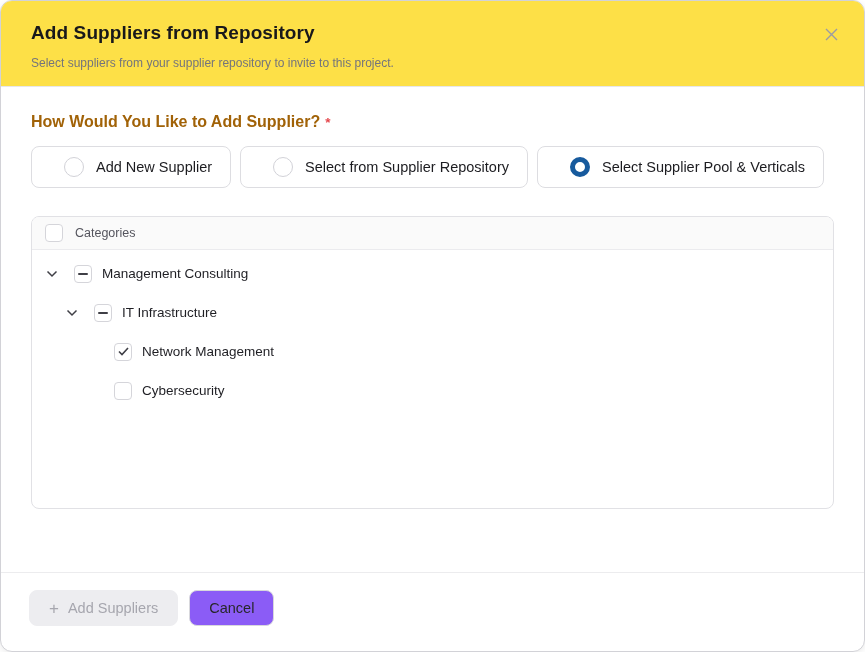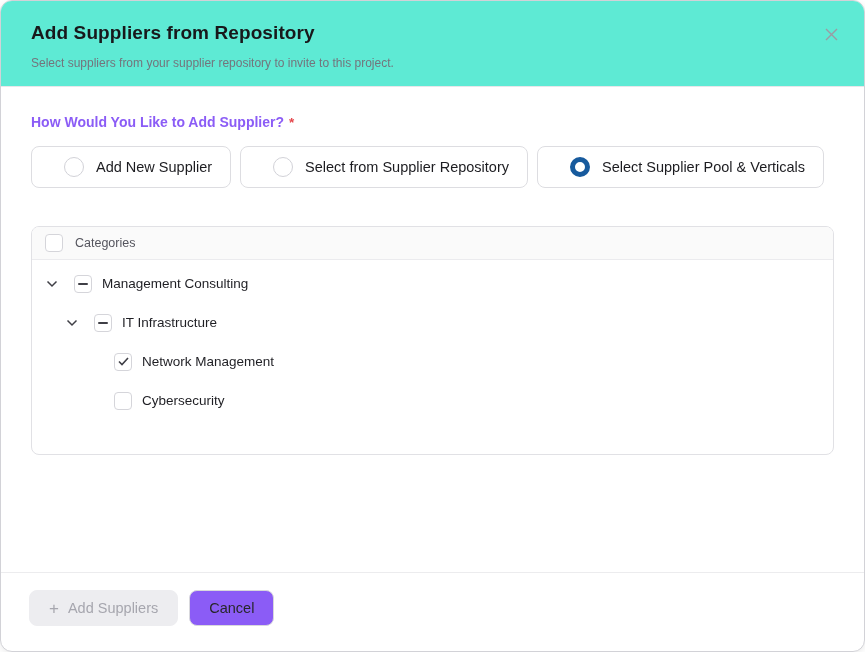--- a/index.html
+++ b/index.html
@@ -9,60 +9,60 @@
     border:1px solid #d2d2d7;
     border-radius:12px;
     background:#fff;
     overflow:hidden;
     display:flex; flex-direction:column;
     box-shadow:0 2px 6px rgba(0,0,0,0.08);
   }
   
   .modal-header {
     flex:0 0 86px;
-    background:#5eead4;
+    background:#fde047;
     border-bottom:1px solid #e7e7ea;
     padding:21px 30px 0 30px;
     position:relative;
   }
   .modal-title { font-size:19px; font-weight:700; color:#18181b; letter-spacing:0.1px; }
   .modal-subtitle { margin-top:12px; font-size:12px; color:#74747c; }
   .close-btn {
     position:absolute; top:22px; right:22px;
     width:22px; height:22px;
     display:flex; align-items:center; justify-content:center;
     cursor:pointer; background:none; border:none;
   }
   
   .modal-body { flex:1 1 auto; padding:26px 30px 0 30px; }
-  .question-label { font-size:14px; font-weight:700; color:#8b5cf6; }
+  .question-label { font-size:16px; font-weight:700; color:#a16207; }
   .required-star { color:#e5484d; font-weight:700; margin-left:5px; font-size:13.5px; }
   .options-row { display:flex; gap:9px; margin-top:15px; }
   .option-card {
     height:42px;
     display:flex; align-items:center; gap:12px;
     padding:0 18px 0 32px;
     background:#fff;
     border:1px solid #dddde1;
     border-radius:8px;
     cursor:pointer;
   }
   .radio {
     width:20px; height:20px; border-radius:50%;
     border:1.5px solid #d2d2d8; background:#fff; flex:0 0 20px;
   }
   .option-card[data-selected="true"] .radio { border:5.5px solid #175a9d; }
   .option-label { font-size:14.5px; color:#1c1c20; white-space:nowrap; }
   
   .tree-table {
-    margin-top:38px;
+    margin-top:28px;
     border:1px solid #e1e1e5;
     border-radius:8px;
     overflow:hidden;
-    height:229px;
+    height:293px;
     display:flex; flex-direction:column;justify-content:flex-end;
   }
   .tree-header {
     flex:0 0 33px;
     background:#fafafa;
     border-bottom:1px solid #ebebee;
     display:flex; align-items:center; gap:12px;
     padding-left:13px;
   }
   .tree-header-label { font-size:12.5px; color:#55555e; }

